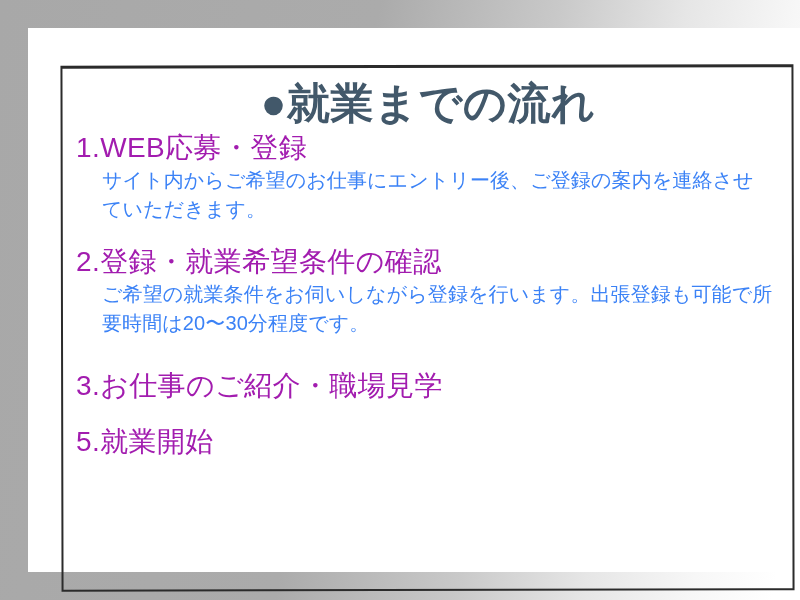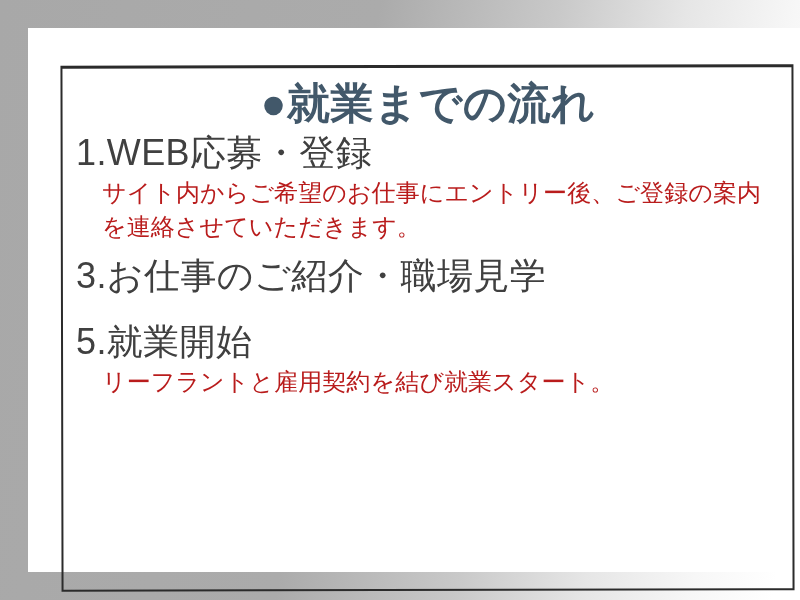--- a/index.html
+++ b/index.html
@@ -69,68 +69,71 @@
     margin: 5px 0 4px 0;
     white-space: nowrap;
   }
 
   .step {
     margin: 0 0 8px 0;
   }
   .step:last-child { margin-bottom: 0; }
 
   .step-heading {
-    font-size: 36px;
+    font-size: 28px;
     font-weight: 400;
-    color: #404040;
+    color: #a21caf;
     line-height: 1.22;
     letter-spacing: 0.4px;
     margin: 0 0 1px 0;
     white-space: nowrap;
   }
 
   .step-body {
-    font-size: 24px;
+    font-size: 20px;
     font-weight: 400;
-    color: #b91c1c;
+    color: #3b82f6;
     line-height: 1.42;
     letter-spacing: 0.1px;
     margin: 0 0 0 26px;
     max-width: 672px;
   }
 
   
   #step-1 { margin-top: 4px; }
   #step-2 { margin-top: 22px; }
-  #step-3 { margin-top: 10px; }
+  #step-3 { margin-top: 32px; }
   #step-4 { margin-top: 22px; }
 </style>
 </head>
 <body>
 
 <div id="poster">
 
   <div id="card">
 
     <div id="inner-frame"></div>
 
     <div id="content">
 
       <h1 id="poster-title">●就業までの流れ</h1>
 
       <div class="step" id="step-1">
         <div class="step-heading">1.WEB応募・登録</div>
         <div class="step-body">サイト内からご希望のお仕事にエントリー後、ご登録の案内を連絡させていただきます。</div>
       </div>
 
+      <div class="step" id="step-2">
+        <div class="step-heading">2.登録・就業希望条件の確認</div>
+        <div class="step-body">ご希望の就業条件をお伺いしながら登録を行います。出張登録も可能で所要時間は20〜30分程度です。</div>
+      </div>
 
       <div class="step" id="step-3">
         <div class="step-heading">3.お仕事のご紹介・職場見学</div>
       </div>
 
       <div class="step" id="step-4">
         <div class="step-heading">5.就業開始</div>
-        <div class="step-body">リーフラントと雇用契約を結び就業スタート。</div>
       </div>
 
     </div>
   </div>
 </div>
 
 </body></html>

